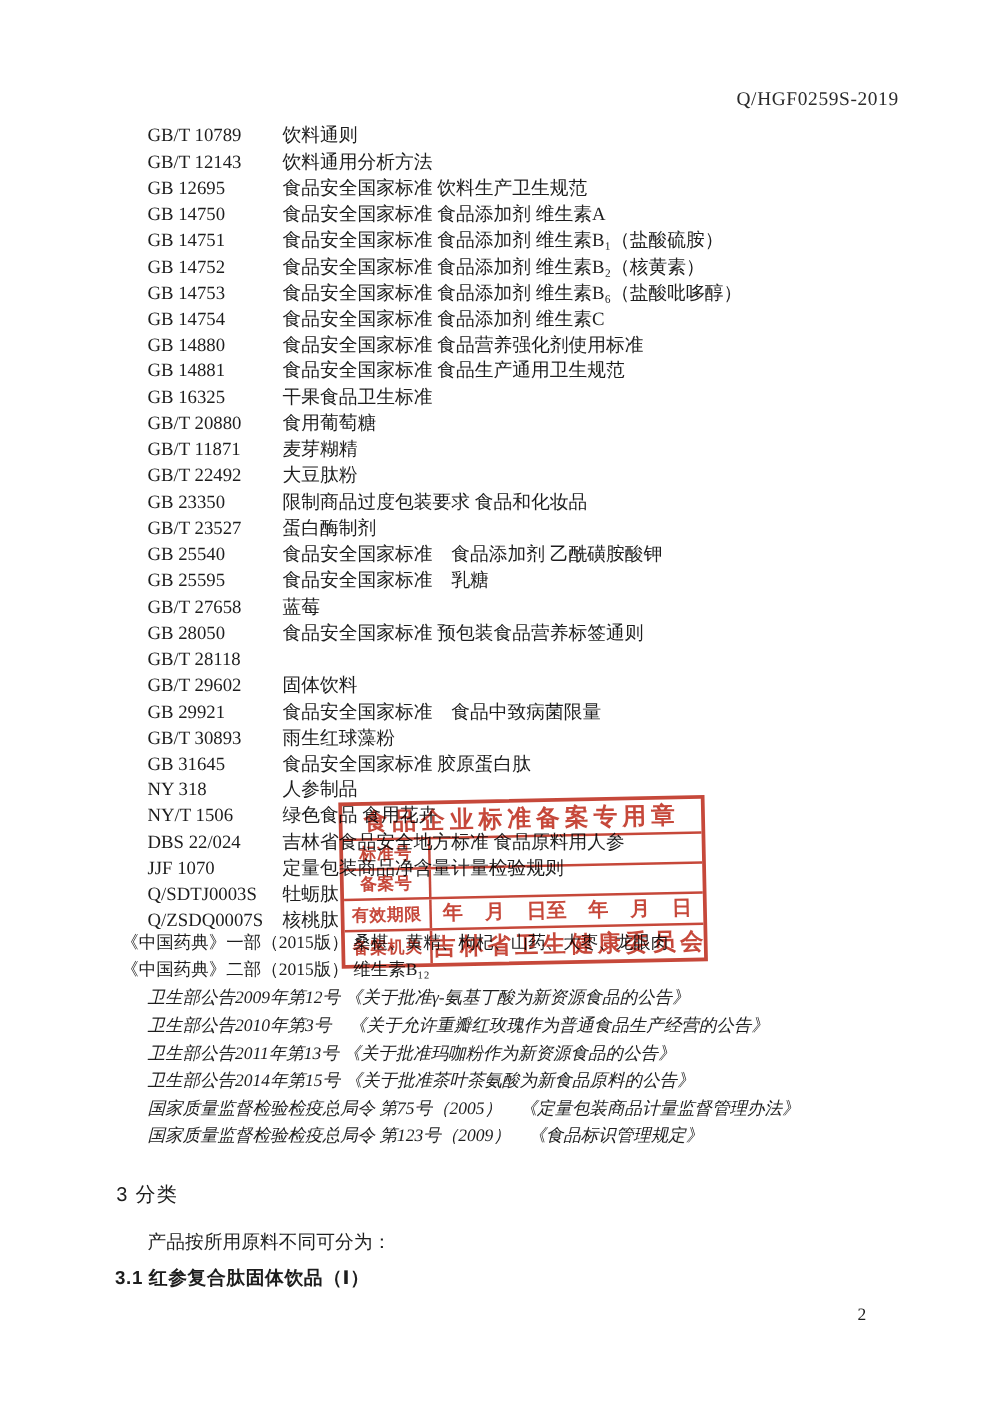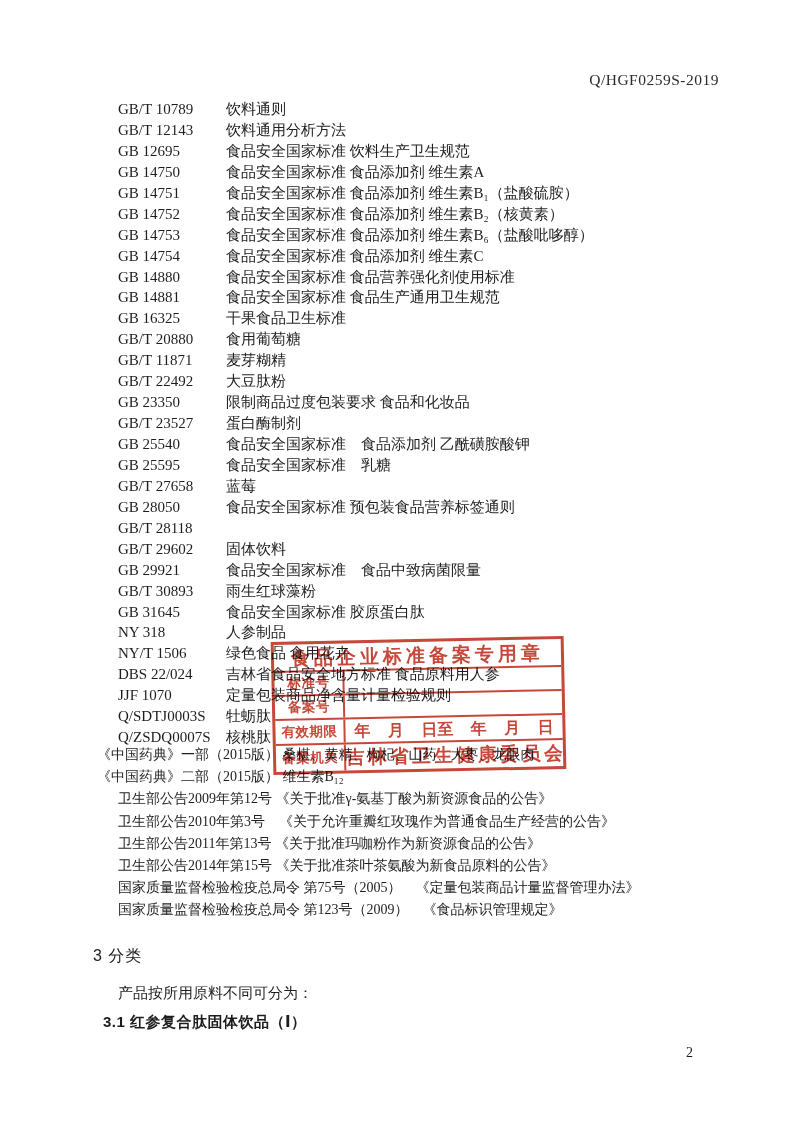--- a/index.html
+++ b/index.html
@@ -11,29 +11,29 @@
   .doc-code{
     position:absolute;top:71px;right:74px;font-size:15.5px;letter-spacing:.5px;color:#2a2a2a;
   }
   
   .stds{position:absolute;left:118px;top:99px;}
   .srow{height:20.95px;line-height:20.95px;font-size:15px;white-space:nowrap;display:flex;gap:18px;}
   .srow .code{flex:0 0 90px;width:90px;}
   
   .refs{position:absolute;left:97px;top:744px;}
   .ref{height:22.2px;line-height:22.2px;font-size:14px;white-space:nowrap;}
-  .ref.ind{padding-left:21px;}
+  .ref.ind{padding-left:21px;font-style:italic;}
   
   .h3{
     position:absolute;left:93px;top:946px;font-size:16px;font-weight:normal;
     font-family:"Liberation Sans","DejaVu Sans",sans-serif;letter-spacing:1px;
   }
   .intro{position:absolute;left:118px;top:984px;font-size:15px;}
   .h31{
-    position:absolute;left:103px;top:1013px;font-size:15px;font-weight:bold;
+    position:absolute;left:92px;top:1013px;font-size:15px;font-weight:bold;
     font-family:"Liberation Sans","DejaVu Sans",sans-serif;letter-spacing:.5px;
   }
   .pagenum{position:absolute;left:686px;top:1045px;font-size:14px;}
   
   .stamp{
     position:absolute;left:272px;top:639px;width:287px;height:127px;
     border:3px solid currentColor;color:#c23a2b;
     transform:rotate(-1.2deg);mix-blend-mode:multiply;opacity:.93;
     font-family:"Liberation Sans","DejaVu Sans",sans-serif;background:transparent;
   }

